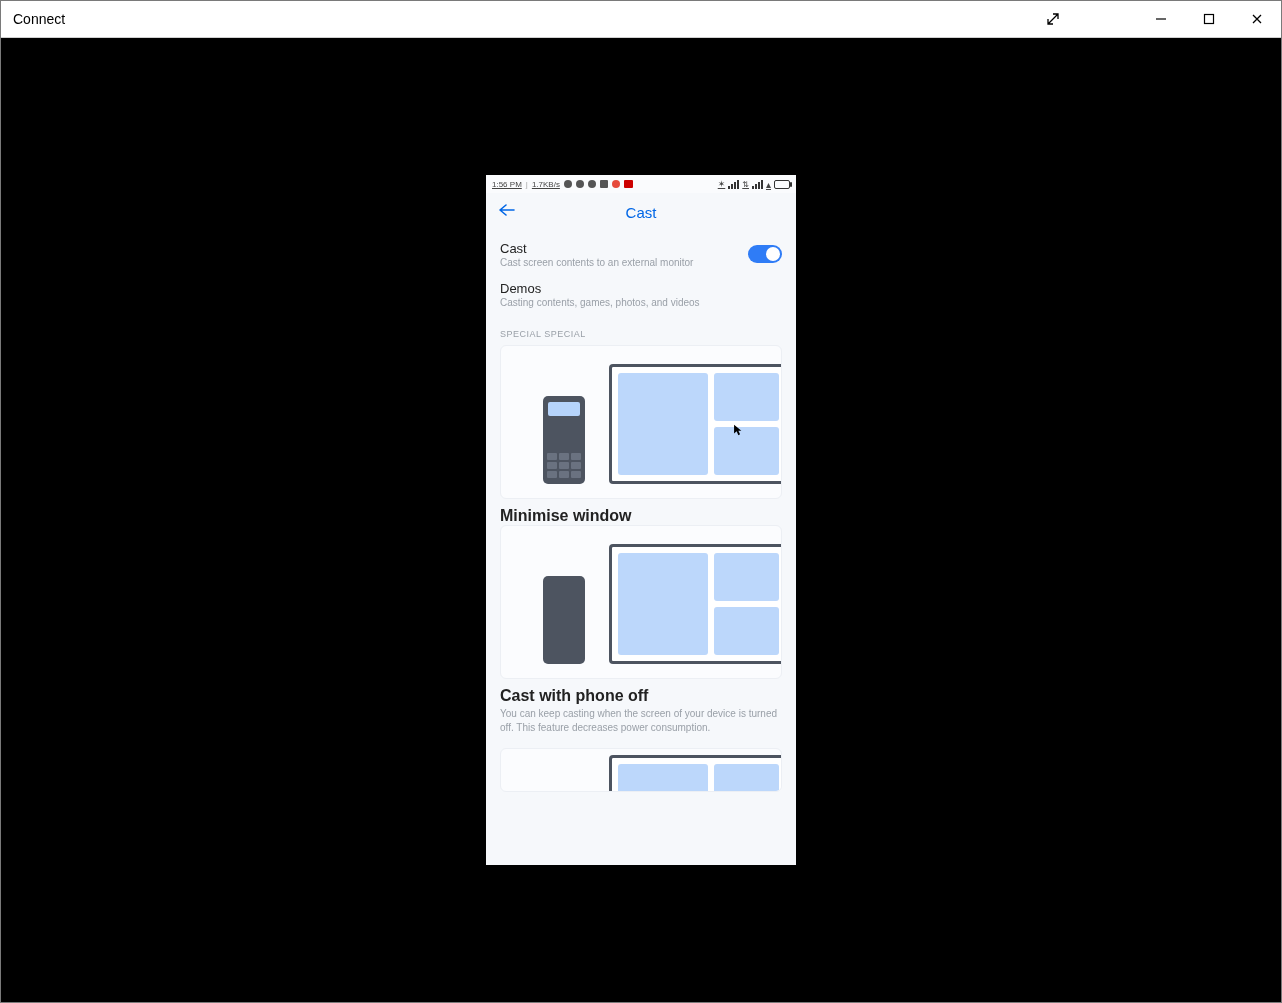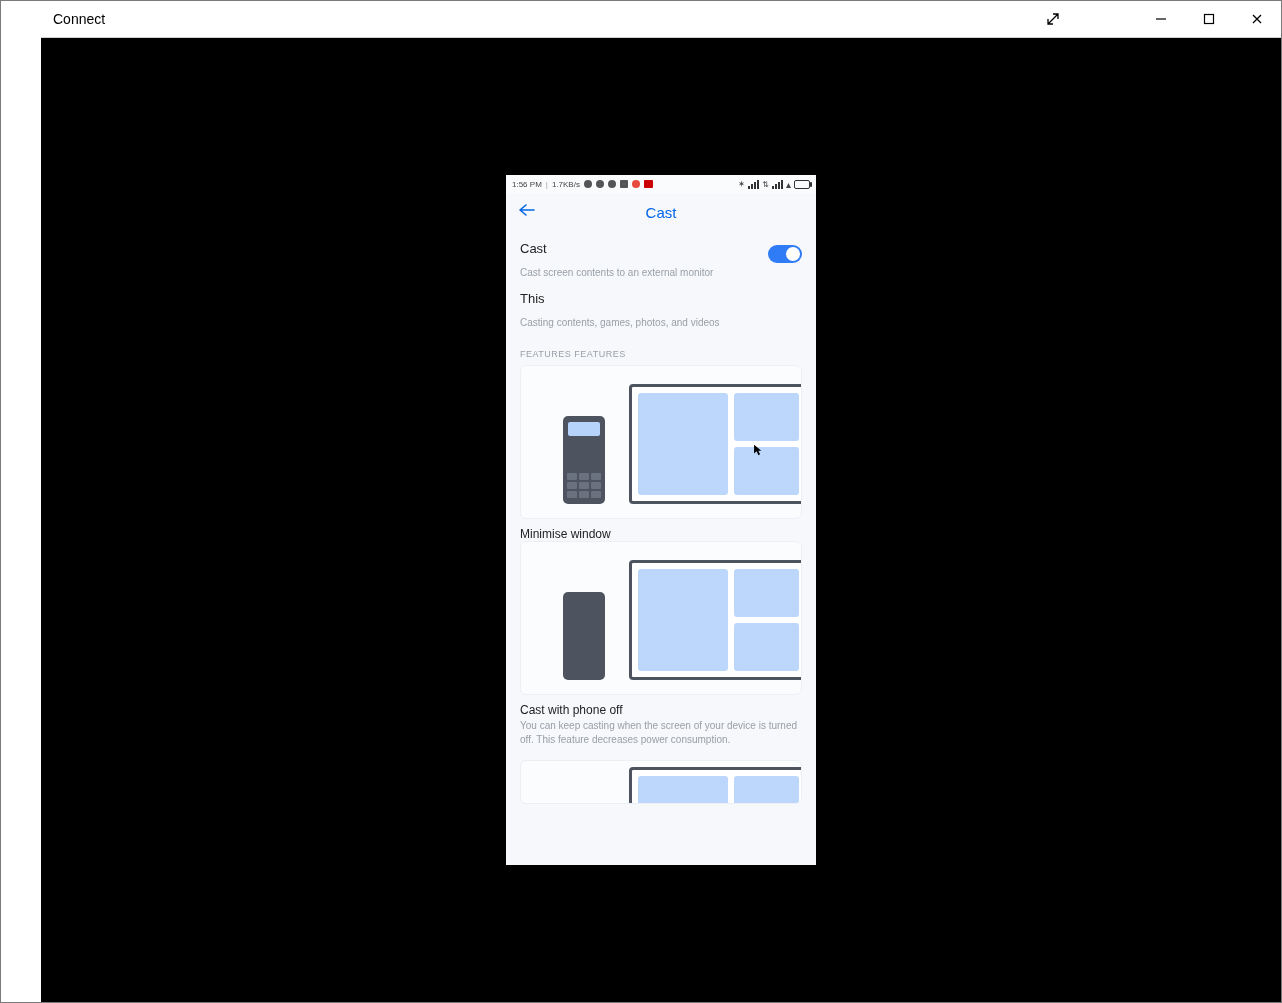--- a/index.html
+++ b/index.html
@@ -9,21 +9,20 @@
     background: #fff;
   }
   .window {
     width: 1282px;
     height: 1003px;
     box-sizing: border-box;
     border: 1px solid #7a7a7a;
     display: flex;
     flex-direction: column;
     background: #fff;
-    padding-left: 40px;
   }
   
   .titlebar {
     height: 36px;
     display: flex;
     align-items: center;
     justify-content: space-between;
     background: #fff;
     border-bottom: 1px solid #d0d0d0;
   }
@@ -77,20 +76,21 @@
 
   .statusbar {
     height: 18px;
     background: #fafbfd;
     display: flex;
     align-items: center;
     justify-content: space-between;
     padding: 0 6px;
     font-size: 8px;
     color: #444;
+    text-decoration: underline;
   }
   .statusbar .left {
     display: flex;
     align-items: center;
     gap: 4px;
   }
   .statusbar .right {
     display: flex;
     align-items: center;
     gap: 3px;
@@ -148,21 +148,21 @@
     padding: 10px 0 6px 0;
   }
   .row .txt { flex:1; }
   .row .lbl {
     font-size: 13px;
     color: #222;
   }
   .row .sub {
     font-size: 10px;
     color: #9aa0a8;
-    margin-top: 10px;
+    margin-top: 0;
     line-height: 1.3;
   }
 
   .toggle {
     width: 34px; height: 18px; border-radius: 10px;
     background: #2f7cf6;
     position: relative;
     margin-top: 4px;
     flex-shrink: 0;
   }
@@ -222,23 +222,24 @@
     padding: 6px;
     box-sizing: border-box;
   }
   .card .screen-shape .tile {
     background: #bcd7fb;
     border-radius: 3px;
   }
   .card .screen-shape .tile.big { grid-row: 1 / span 2; }
 
   .feat-title {
-    font-size: 12px;
+    font-size: 16px;
     color: #222;
     margin-top: 8px;
+    font-weight: bold;
   }
   .feat-sub {
     font-size: 10px;
     color: #9aa0a8;
     margin-top: 2px;
     margin-bottom: 14px;
     line-height: 1.35;
   }
 
   .cursor {
@@ -328,26 +329,26 @@
             <div class="lbl">Cast</div>
             <div class="sub">Cast screen contents to an external monitor</div>
           </div>
           <div class="toggle">
               <div class="knob"></div>
             </div>
         </div>
 
         <div class="row" style="padding-top:6px;">
           <div class="txt">
-            <div class="lbl">This</div>
+            <div class="lbl">Demos</div>
             <div class="sub">Casting contents, games, photos, and videos</div>
           </div>
         </div>
 
-        <div class="section-label">FEATURES FEATURES</div>
+        <div class="section-label">SPECIAL SPECIAL</div>
 
         <div class="card">
           <div class="phone-shape keypad">
             <div class="scr"></div>
             <div class="keys">
                 <i></i>
                 <i></i>
                 <i></i>
                 <i></i>
                 <i></i>

